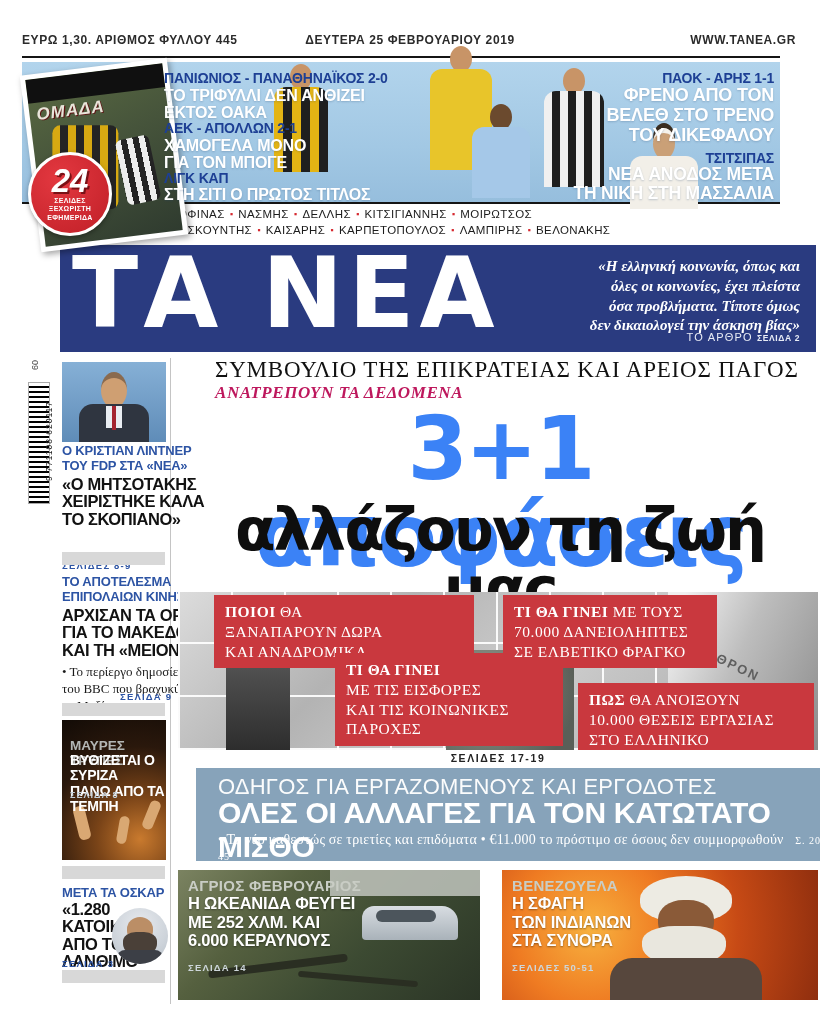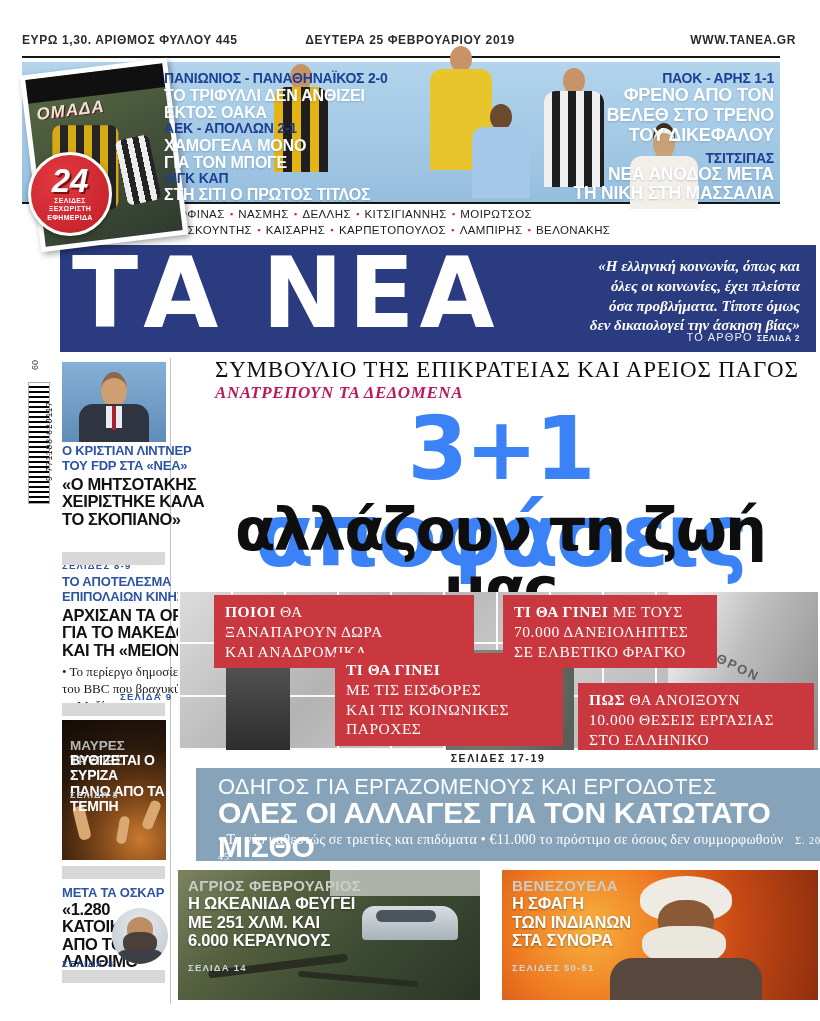--- a/index.html
+++ b/index.html
@@ -352,21 +352,21 @@
     </div>
   </div>
 
   <div class="card cardA">
     <div class="bldgA"></div>
     <div class="car"></div>
     <div class="branch br1"></div>
     <div class="branch br2"></div>
     <div class="ck">ΑΓΡΙΟΣ ΦΕΒΡΟΥΑΡΙΟΣ</div>
     <div class="ct pre">Η ΩΚΕΑΝΙΔΑ ΦΕΥΓΕΙ
-ΜΕ 251 ΧΛΜ. ΚΑΙ
+ΜΕ 252 ΧΛΜ. ΚΑΙ
 6.000 ΚΕΡΑΥΝΟΥΣ</div>
     <div class="cp">ΣΕΛΙΔΑ 14</div>
   </div>
 
   <div class="card cardB">
     <div class="vz-hat"></div>
     <div class="vz-face"></div>
     <div class="vz-mask"></div>
     <div class="vz-body"></div>
     <div class="ck">ΒΕΝΕΖΟΥΕΛΑ</div>

